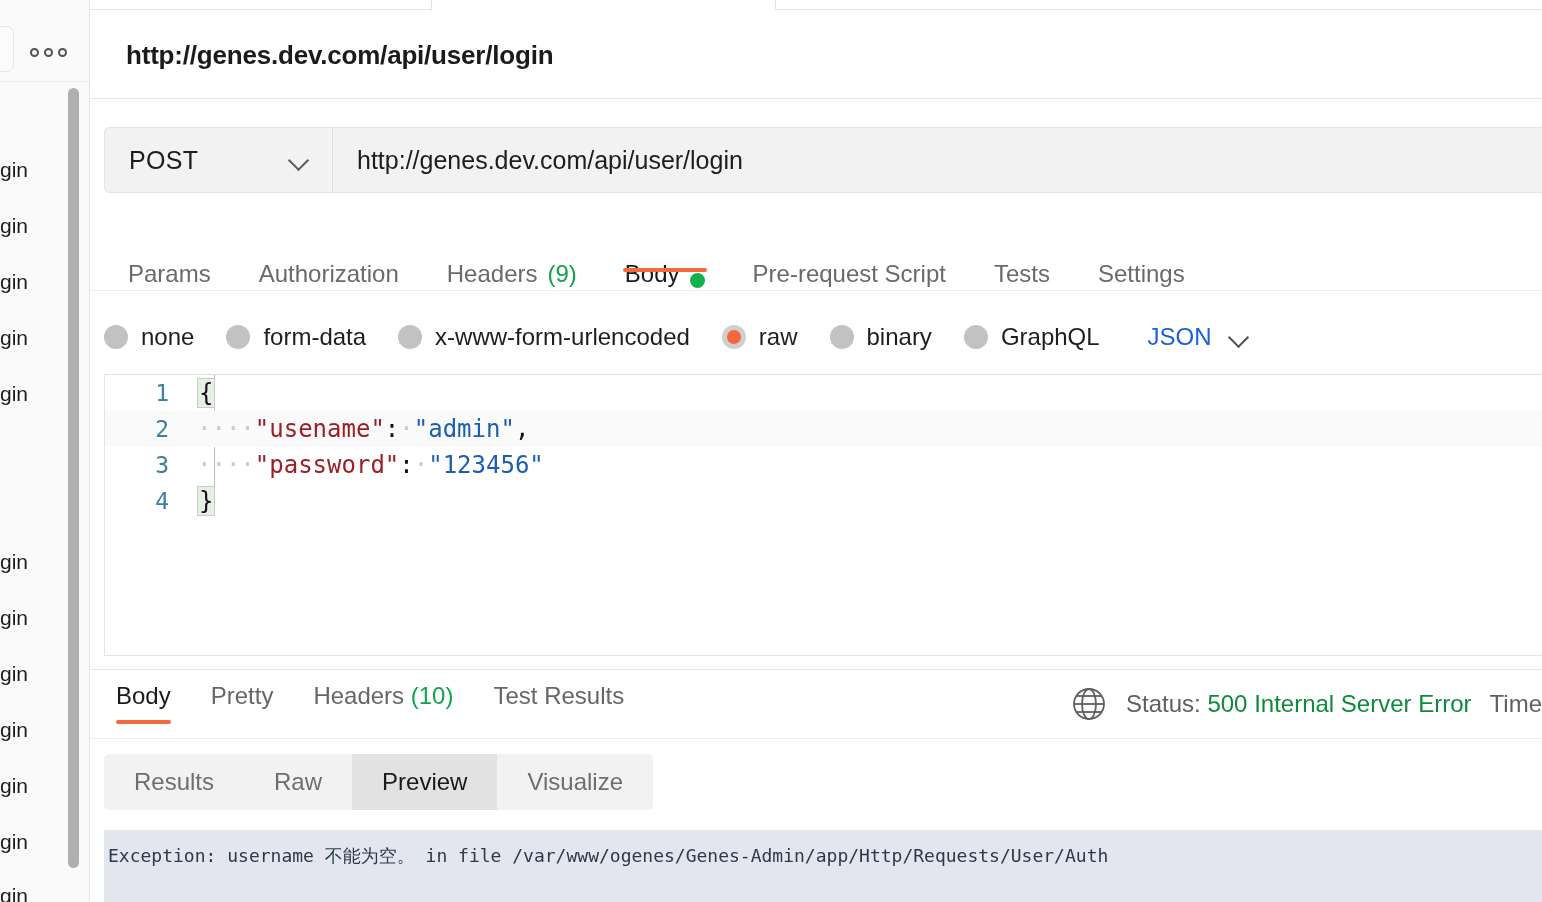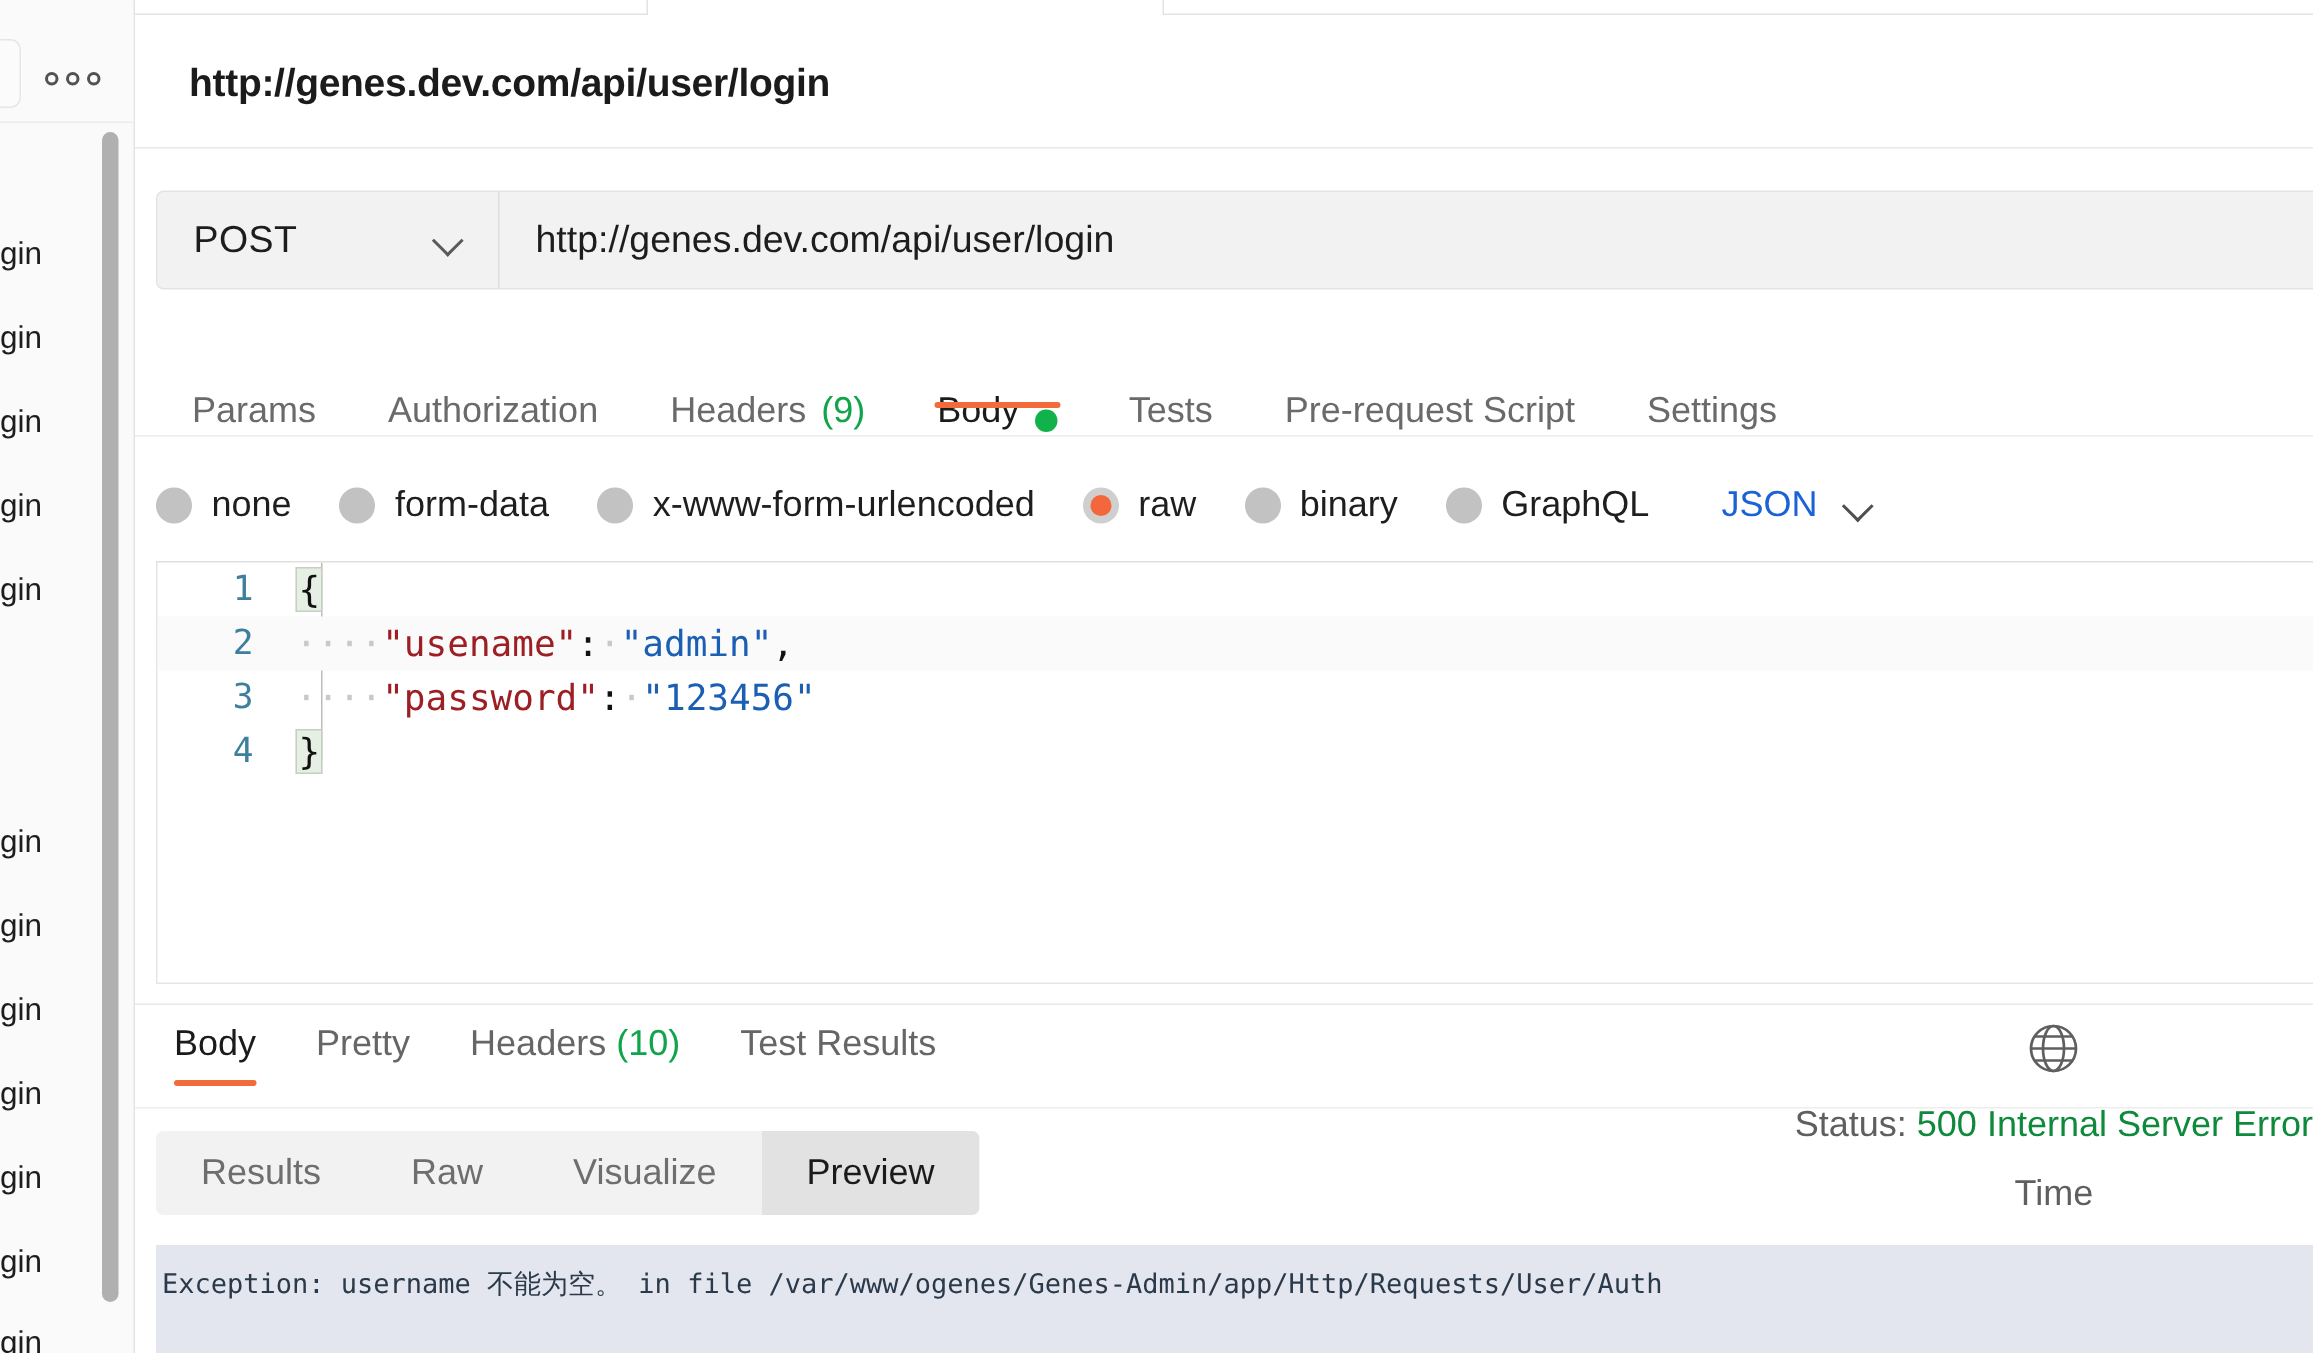--- a/index.html
+++ b/index.html
@@ -187,21 +187,21 @@
   .retab:first-child { padding-left: 12px; }
   .retab.active { color: #1b1b1b; }
   .retab .count { color: #10a44b; }
   .retab.active::after {
     content: ""; position: absolute; left: 12px; right: 20px; bottom: 14px;
     height: 4px; background: #f26b3a; border-radius: 2px;
   }
 
   .status-area {
     position: absolute; right: 0px; top: 666px; height: 48px;
-    display: flex; align-items: center; gap: 18px; padding-right: 0px; flex-direction: column;
+    display: flex; align-items: center; gap: 18px; padding-right: 0px;
   }
   .globe { width: 38px; height: 38px; position: relative; flex: none; }
   .status-text { font-size: 24px; color: #5f5f5f; white-space: nowrap; }
   .status-val { color: #0f8a3c; }
   .time-lbl { font-size: 24px; color: #5f5f5f; white-space: nowrap; }
 
   .resp-rule-bot { position: absolute; left: 0; top: 724px; width: 1452px; height: 1px; background: #ededed; }
 
   
   .viewseg {
@@ -286,24 +286,24 @@
         </div>
         <div class="rtab">
           <span>Headers</span>
           <span class="count">(9)</span>
         </div>
         <div class="rtab active">
           <span>Body</span>
           <span class="dot-g"></span>
         </div>
         <div class="rtab">
+          <span>Pre-request Script</span>
+        </div>
+        <div class="rtab">
           <span>Tests</span>
-        </div>
-        <div class="rtab">
-          <span>Pre-request Script</span>
         </div>
         <div class="rtab">
           <span>Settings</span>
         </div>
       </div>
     <div class="req-tabs-rule"></div>
 
     <div class="bodytypes" id="bodytypes">
         <label class="radio-opt">
           <span class="radio"></span>
@@ -380,22 +380,22 @@
         <span class="status-val">500 Internal Server Error</span>
       </span>
       <span class="time-lbl">Time</span>
     </div>
 
     <div class="resp-rule-bot"></div>
 
     <div class="viewseg" id="viewseg">
         <div class="seg">Results</div>
         <div class="seg">Raw</div>
+        <div class="seg active">Preview</div>
         <div class="seg">Visualize</div>
-        <div class="seg active">Preview</div>
       </div>
 
     <div class="preview-box">
       <div class="preview-text">Exception: username 不能为空。 in file /var/www/ogenes/Genes-Admin/app/Http/Requests/User/Auth</div>
     </div>
 
   </div>
 </div>
 
 </body></html>

